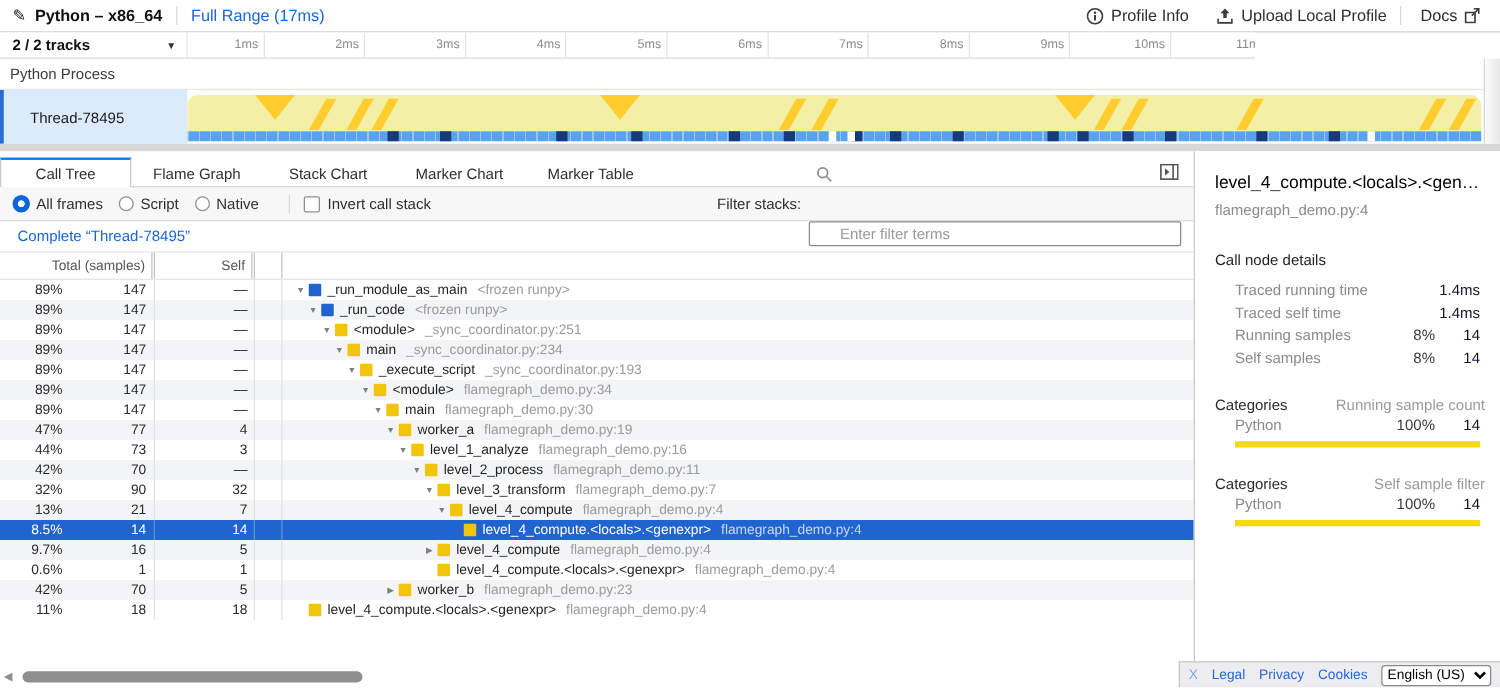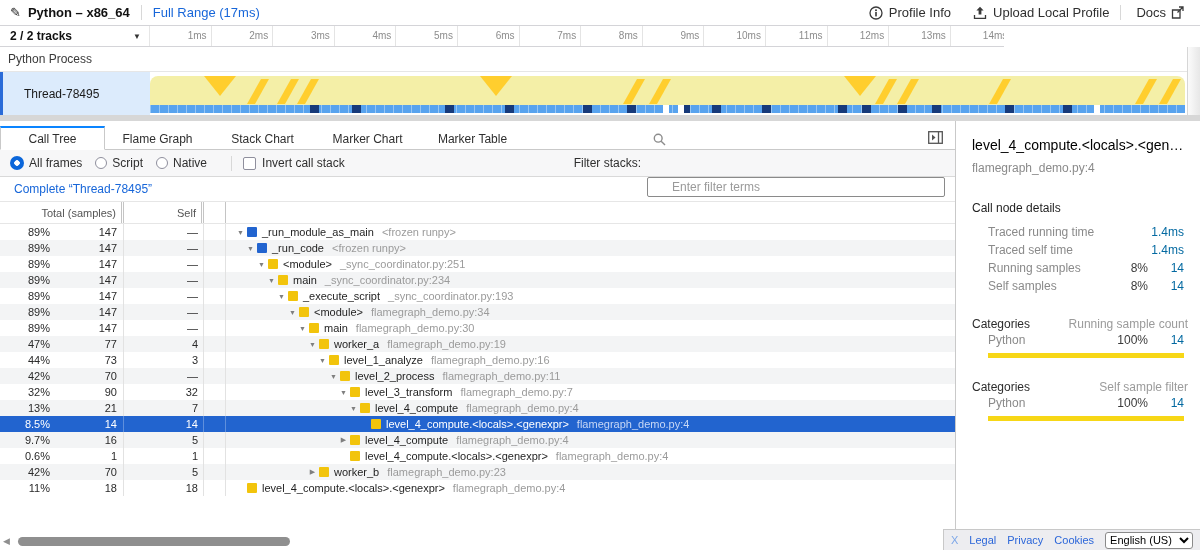--- a/index.html
+++ b/index.html
@@ -20,21 +20,21 @@
   .topbtn { display:flex; align-items:center; color:#2f2f2f; cursor:pointer; margin-left:22px; }
   .topbtn svg { margin-right:6px; }
   #topbar .spacer { flex:1; }
 
   
   #rulerrow { position:absolute; left:0; top:26px; width:1004px; height:21px;
     border-bottom:1px solid #d4d4d8; display:flex; background:#fff; }
   .tr-label { width:150px; display:flex; align-items:center; padding:0 8px 0 10px;
     font-weight:bold; font-size:12px; color:#111; border-right:1px solid #e6e6e6; }
   .tr-label .caret { margin-left:auto; font-size:8px; color:#333; }
-  #ruler-ticks { flex:1; display:flex; overflow:hidden; }
+  #ruler-ticks { flex:1; display:flex; overflow:hidden;gap:19px; }
   .tick { width:61.6px; flex:none; border-right:1px solid #e4e4e4; text-align:right;
     padding-right:4px; color:#8c8c8c; font-size:10px; line-height:20px; }
 
   
   #procrow { position:absolute; left:0; top:47px; width:1200px; height:25px;
     border-bottom:1px solid #e6e6e6; display:flex; align-items:center;
     padding-left:8px; font-size:12px; color:#3a3a3a; background:#fff; }
   #threadrow { position:absolute; left:0; top:72px; width:1200px; height:43px; display:flex; }
   .th-label { width:150px; background:#dcebfc; border-left:3px solid #2a6bd8;
     display:flex; align-items:center; padding-left:21px; font-size:12px; color:#1a1a1a; flex:none; }
@@ -109,21 +109,21 @@
   #sidebar { position:absolute; left:955px; top:121px; width:245px; height:429px;
     border-left:1px solid #c9c9c9; background:#fff; font-size:12px; overflow:hidden; }
   .sb-title { margin:16px 16px 0; font-size:14px; color:#000; white-space:nowrap;
     overflow:hidden; text-overflow:ellipsis; }
   .sb-sub { margin:8px 16px 0; color:#8a8a8a; }
   .sb-h { margin:26px 16px 0; color:#1f1f1f; }
   .sb-rows { margin-top:8px; }
   .sb-row { display:flex; align-items:center; height:18px; margin:0 16px 0 32px; color:#8a8a8a; }
   .sb-row .lbl { flex:1; }
   .sb-row .pctv { width:40px; text-align:right; color:#3a3a3a; }
-  .sb-row .val { width:36px; text-align:right; color:#0369a1; }
+  .sb-row .val { width:36px; text-align:right; color:#0f172a; }
   .sb-cath { display:flex; justify-content:space-between; margin:22px 12px 0 16px; color:#2c2c2c;gap:16px; }
   .sb-cath .rr { color:#9b9b9b; }
   .sb-bar { height:5px; background:#f7d716; margin:4px 16px 0 32px; }
 
   
   #footer { position:absolute; left:943px; top:529px; width:257px; height:21px;
     background:#ededf0; border-top:1px solid #c8c8c8; border-left:1px solid #c8c8c8;
     display:flex; align-items:center; padding:0 7px; font-size:11px; gap:11px; z-index:3; }
   .f-close { color:#7da7e8; cursor:pointer; }
   .f-link { color:#2b66d9; cursor:pointer; }

